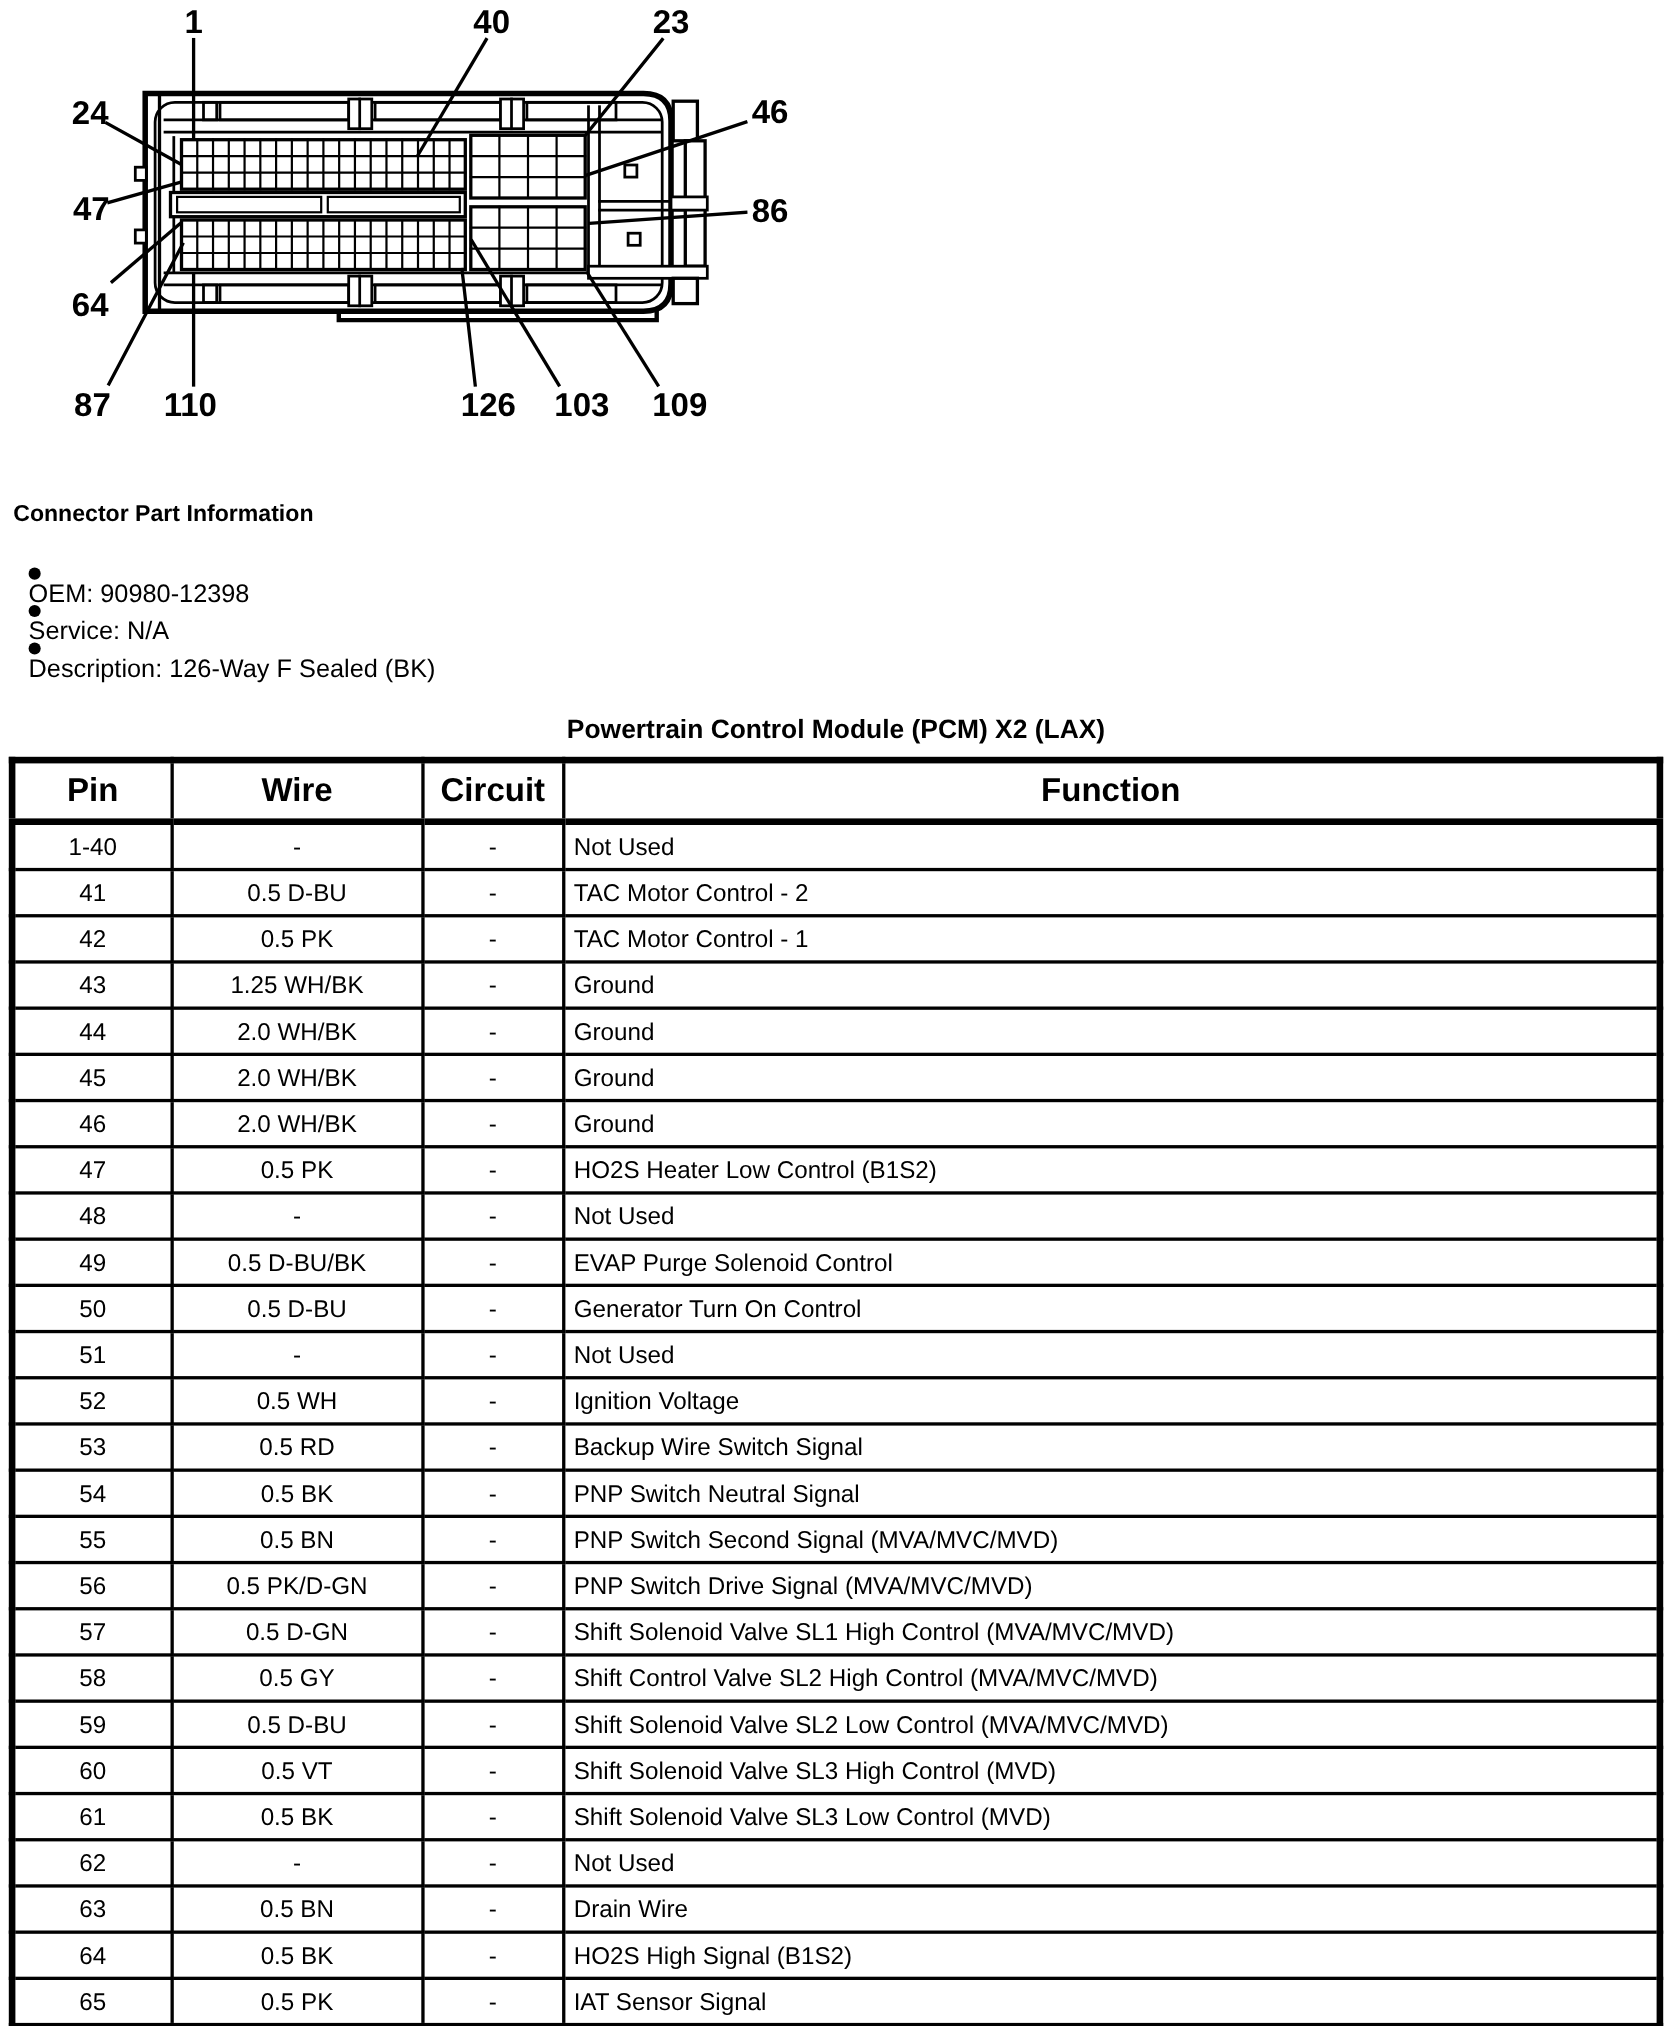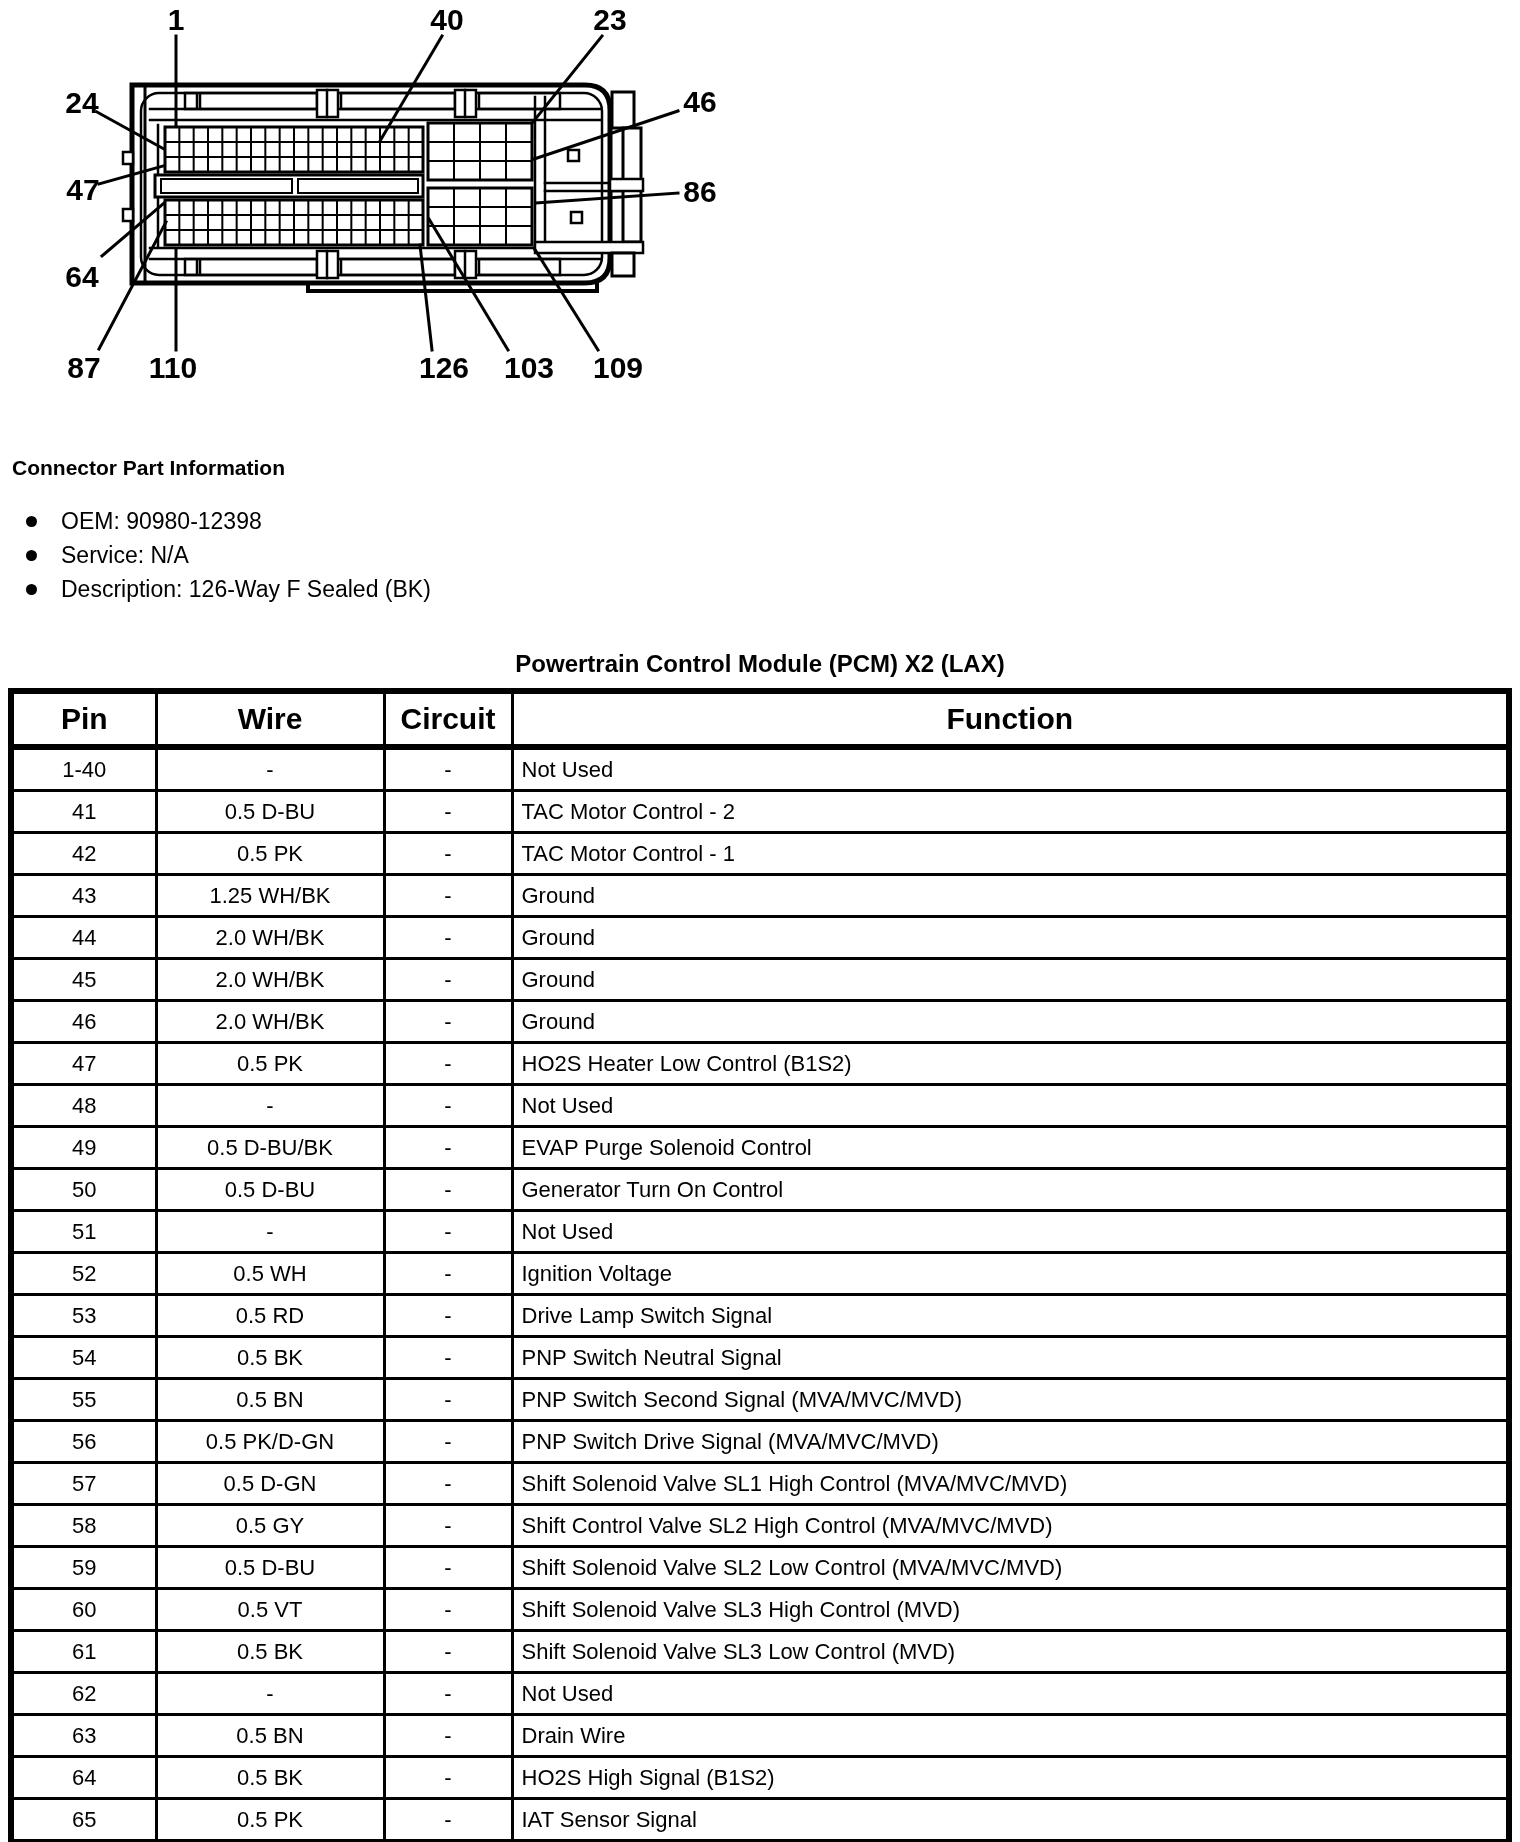--- a/index.html
+++ b/index.html
@@ -6,21 +6,21 @@
   .page{
     position:relative;width:1520px;height:1842px;background:#fff;
     font-family:"Liberation Sans",sans-serif;color:#000;overflow:hidden;
   }
   
   .diagram-svg{position:absolute;left:0;top:0;}
   .callout-label{font-family:"Liberation Sans",sans-serif;font-size:30px;font-weight:bold;fill:#000;}
   
   .section-heading{position:absolute;left:12px;top:456px;font-size:21px;font-weight:bold;}
   .part-info-list{position:absolute;left:26px;top:509px;}
-  .part-info-item{display:flex;align-items:flex-start;margin-bottom:10px;height:24px;}
+  .part-info-item{display:flex;align-items:flex-start;margin-bottom:10px;height:24px;flex-direction:column;}
   .bullet-dot{width:11px;height:11px;border-radius:50%;background:#000;margin-top:7px;margin-right:24px;flex:0 0 auto;}
   .part-info-text{font-size:23px;line-height:24px;white-space:nowrap;}
   
   .table-title{position:absolute;left:8px;top:650px;width:1504px;text-align:center;font-size:24px;font-weight:bold;}
   table.pinout{
     position:absolute;left:8px;top:688px;width:1504px;
     border-collapse:collapse;table-layout:fixed;
     border:6px solid #000;
   }
   table.pinout th{
@@ -248,21 +248,21 @@
         <tr>
           <td>52</td>
           <td>0.5 WH</td>
           <td>-</td>
           <td class="fn">Ignition Voltage</td>
         </tr>
         <tr>
           <td>53</td>
           <td>0.5 RD</td>
           <td>-</td>
-          <td class="fn">Drive Lamp Switch Signal</td>
+          <td class="fn">Backup Wire Switch Signal</td>
         </tr>
         <tr>
           <td>54</td>
           <td>0.5 BK</td>
           <td>-</td>
           <td class="fn">PNP Switch Neutral Signal</td>
         </tr>
         <tr>
           <td>55</td>
           <td>0.5 BN</td>

